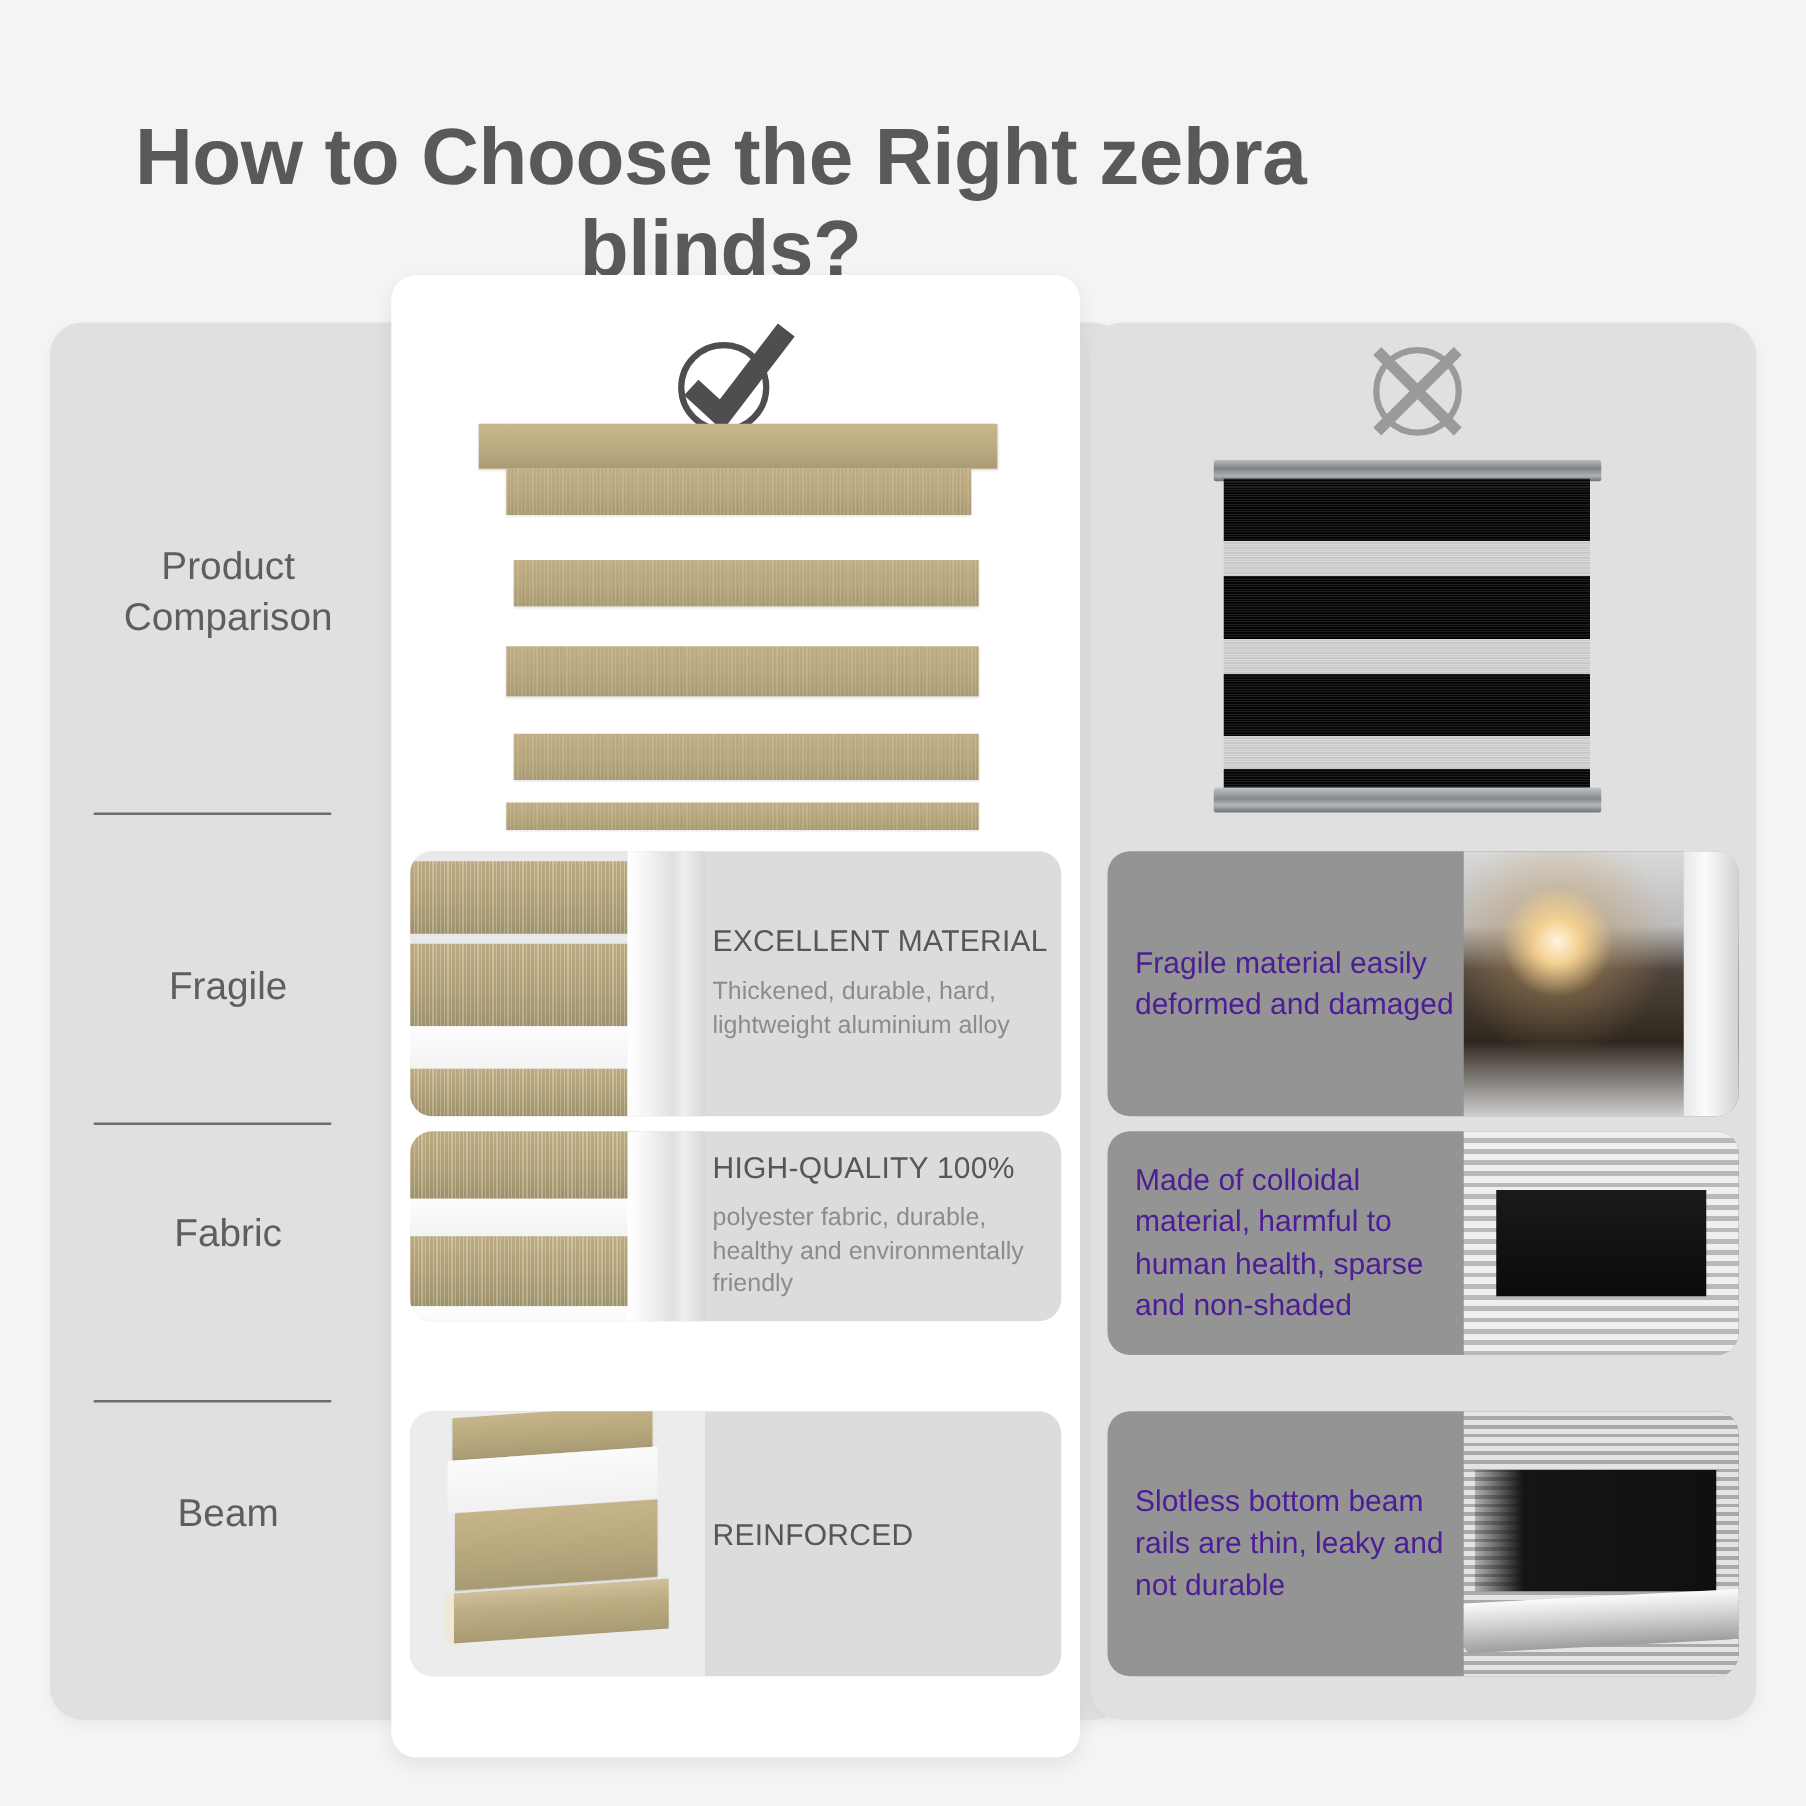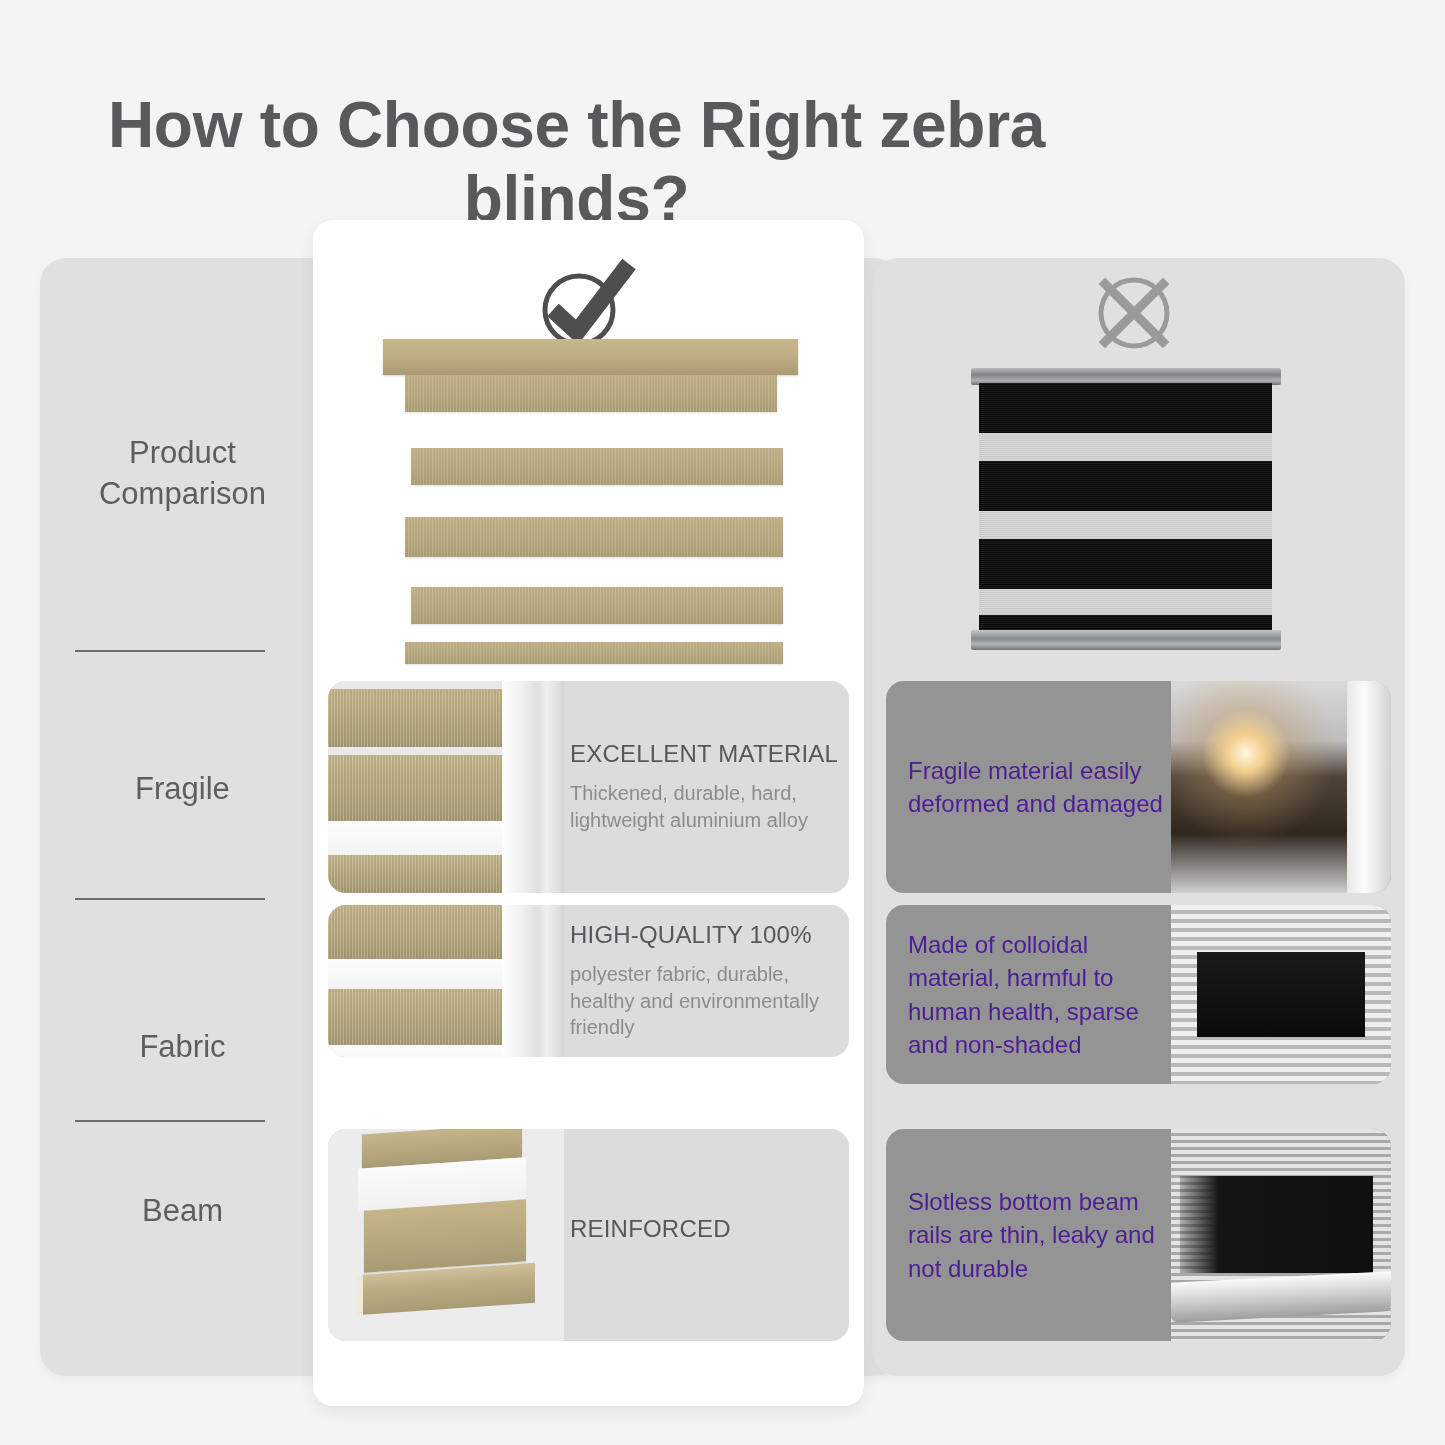--- a/index.html
+++ b/index.html
@@ -55,21 +55,21 @@
     left: 60px;
     width: 245px;
     text-align: center;
     font-size: 31px;
     font-weight: normal;
     color: #5e5e60;
     line-height: 1.33;
   }
   #label-0 { top: 432px; }
   #label-1 { top: 768px; }
-  #label-2 { top: 1026px; }
+  #label-2 { top: 966px; }
   #label-3 { top: 1190px; }
 
   .side-divider {
     position: absolute;
     left: 75px;
     width: 190px;
     height: 2px;
     background: #6d6d6d;
   }
   #div-0 { top: 650px; }

